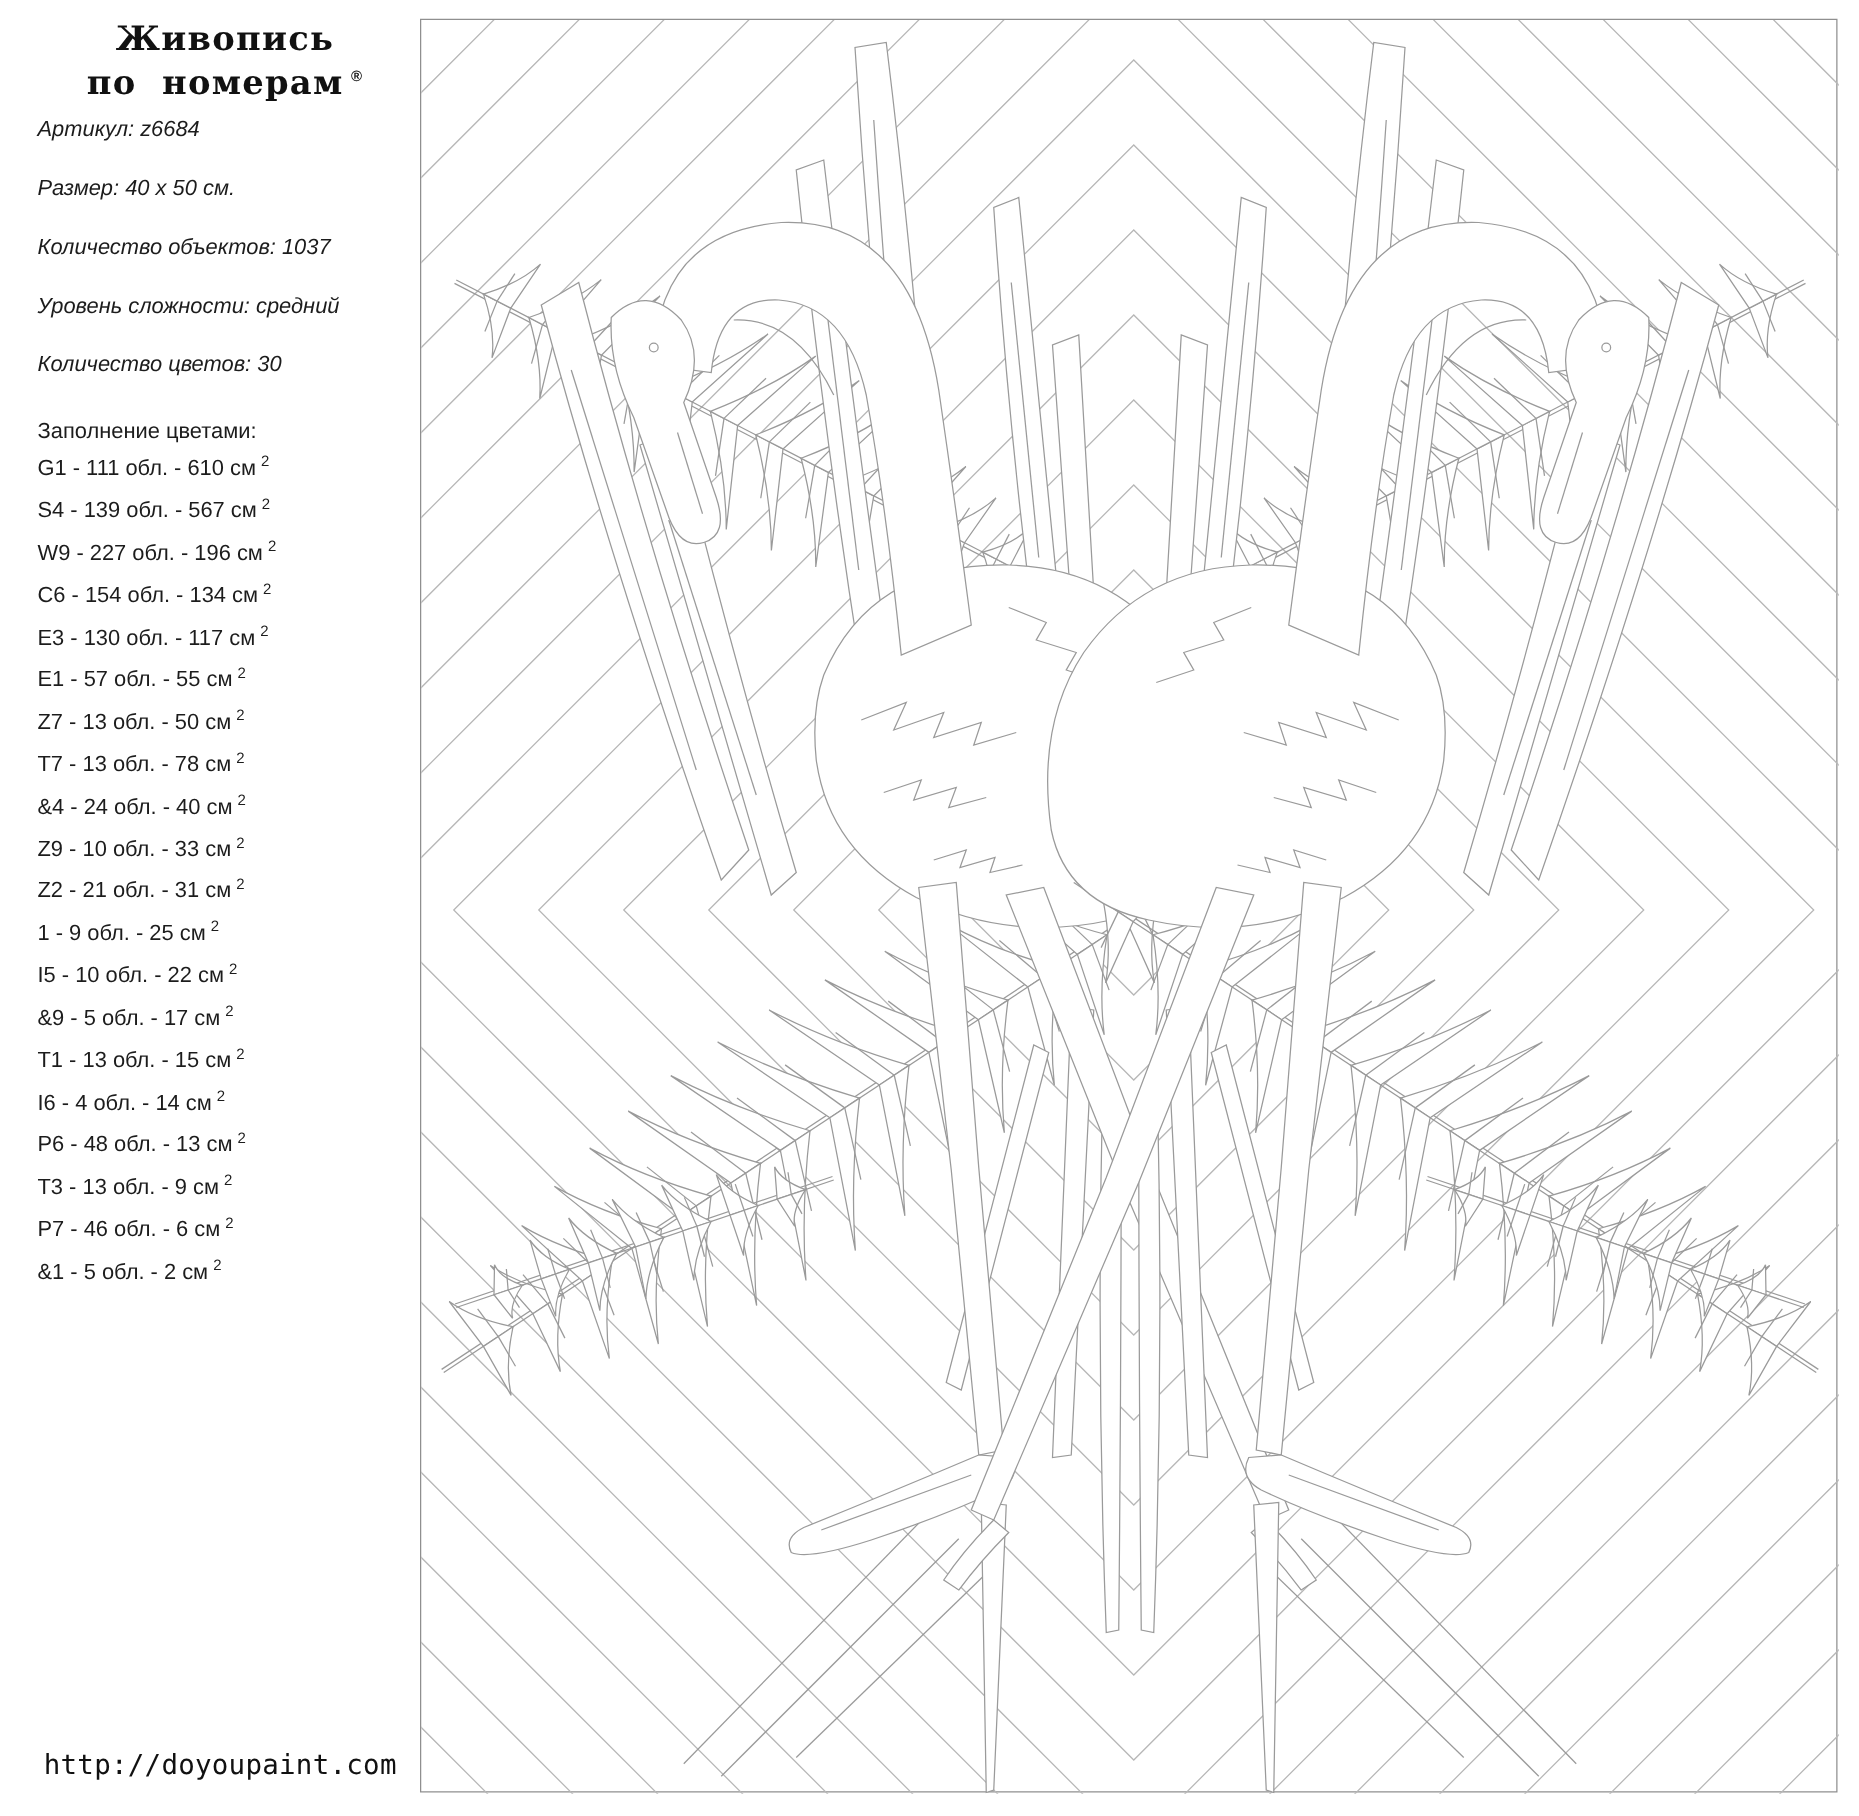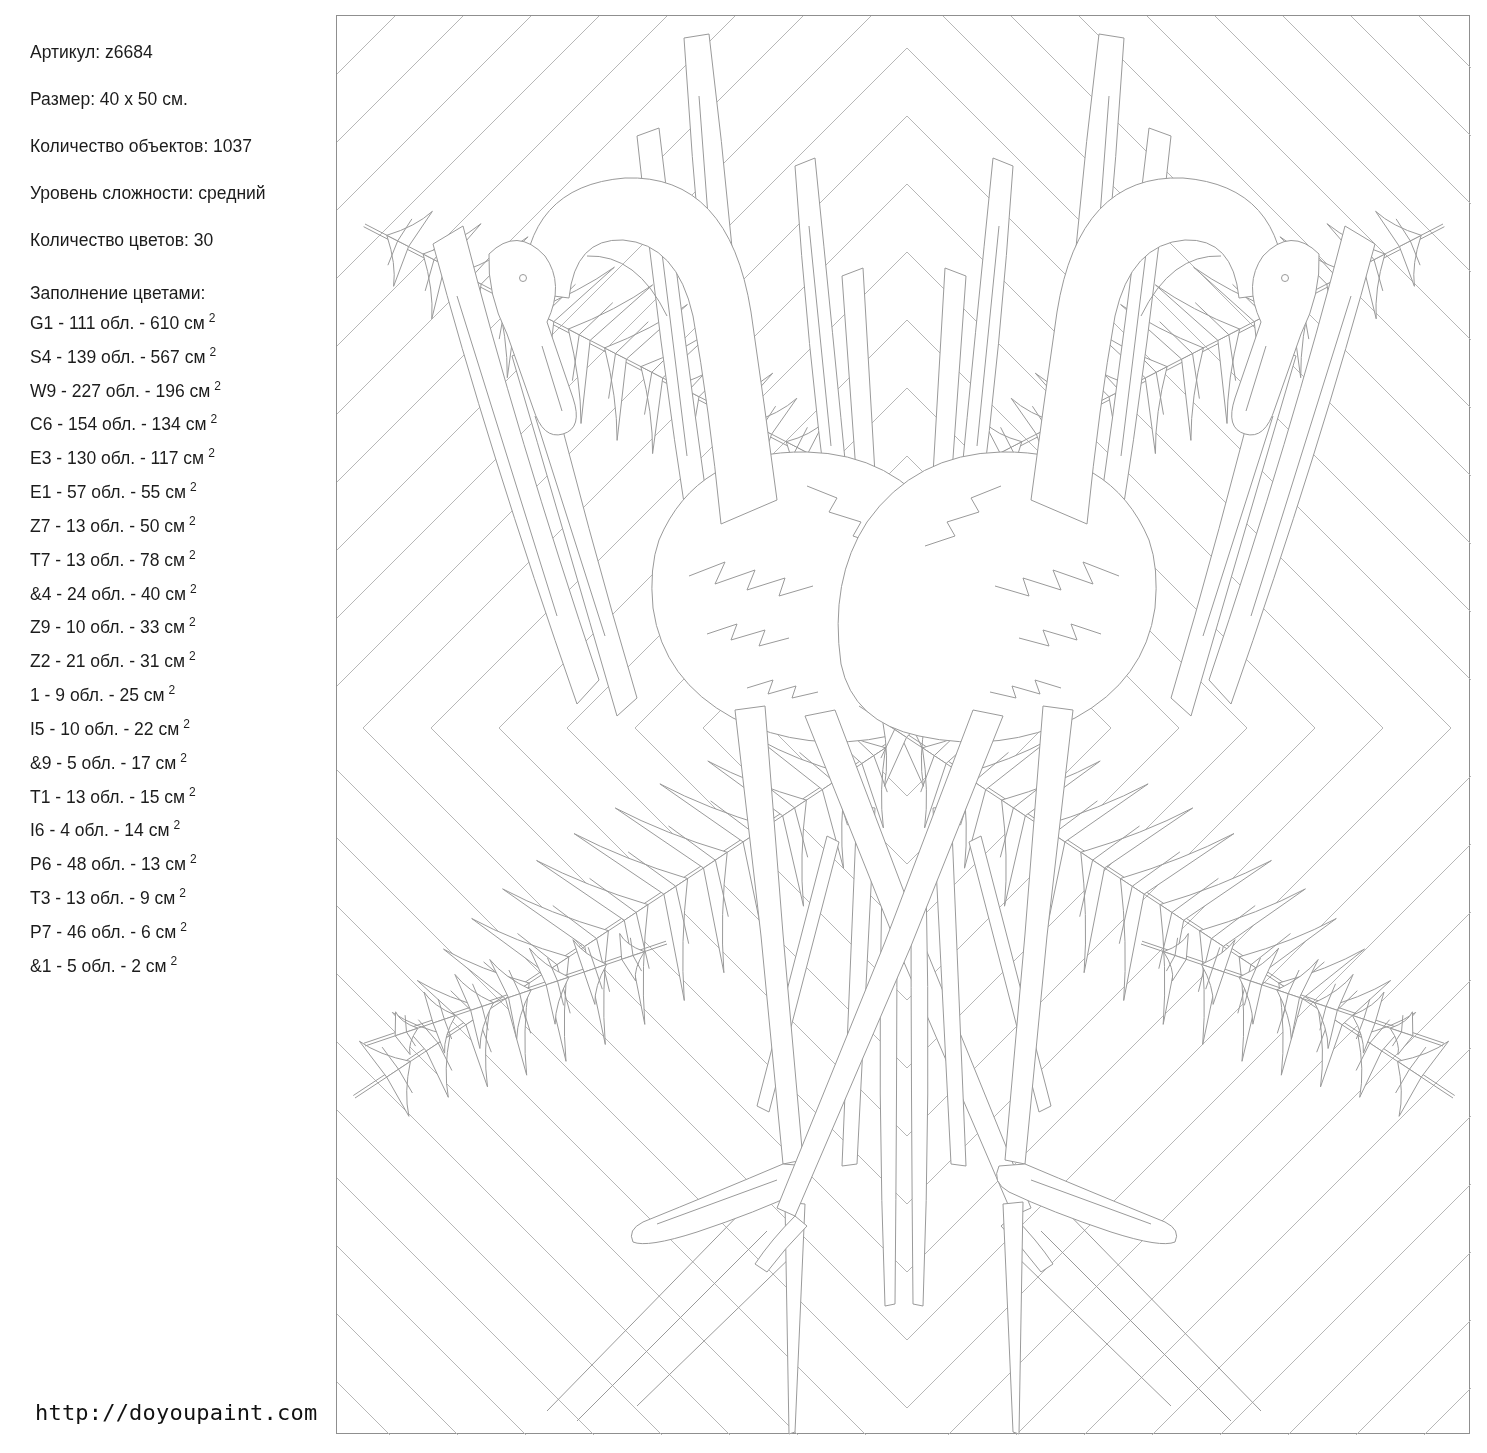--- a/index.html
+++ b/index.html
@@ -3,36 +3,38 @@
 <meta charset="utf-8">
 <style>
   html,body{margin:0;padding:0;background:#ffffff;}
   body{width:1487px;height:1453px;position:relative;overflow:hidden;
        font-family:"Liberation Sans",sans-serif;color:#1c1c1c;}
   .panel{position:absolute;left:30px;top:14px;width:300px;}
   .brand{text-align:center;font-family:"DejaVu Serif",serif;font-weight:bold;
          font-size:27px;line-height:1.3;letter-spacing:1px;color:#111;}
   .brand .l2{word-spacing:10px;}
   .brand .reg{font-size:12px;vertical-align:super;margin-left:6px;font-family:"Liberation Sans",sans-serif;}
-  .details{margin-top:28px;}
+  .details{margin-top:9px;font-style:italic;}
   .detail-line{font-size:17.5px;margin-bottom:26px;white-space:nowrap;}
   .fill-header{font-size:17.5px;margin-top:32px;}
   .color-line{font-size:17.5px;line-height:29px;white-space:nowrap;}
   .color-line sup{font-size:12px;margin-left:4px;}
   .url{position:absolute;left:35px;top:1400px;font-family:"DejaVu Sans Mono",monospace;
        font-size:22px;letter-spacing:0.2px;color:#111;}
   .canvas{position:absolute;left:336px;top:15px;width:1134px;height:1419px;
           border:1px solid #8f8f8f;box-sizing:border-box;background:#fff;}
   .canvas svg{position:absolute;left:0;top:0;}
 </style>
 </head>
 <body>
 
 <div class="panel">
   <div class="brand">
+    <div>Живопись</div>
+    <div class="l2"><span>по номерам</span><span class="reg">®</span></div>
   </div>
 
   <div class="details">
 
       <div class="detail-line">Артикул: z6684</div>
 
       <div class="detail-line">Размер: 40 х 50 см.</div>
 
       <div class="detail-line">Количество объектов: 1037</div>
 

